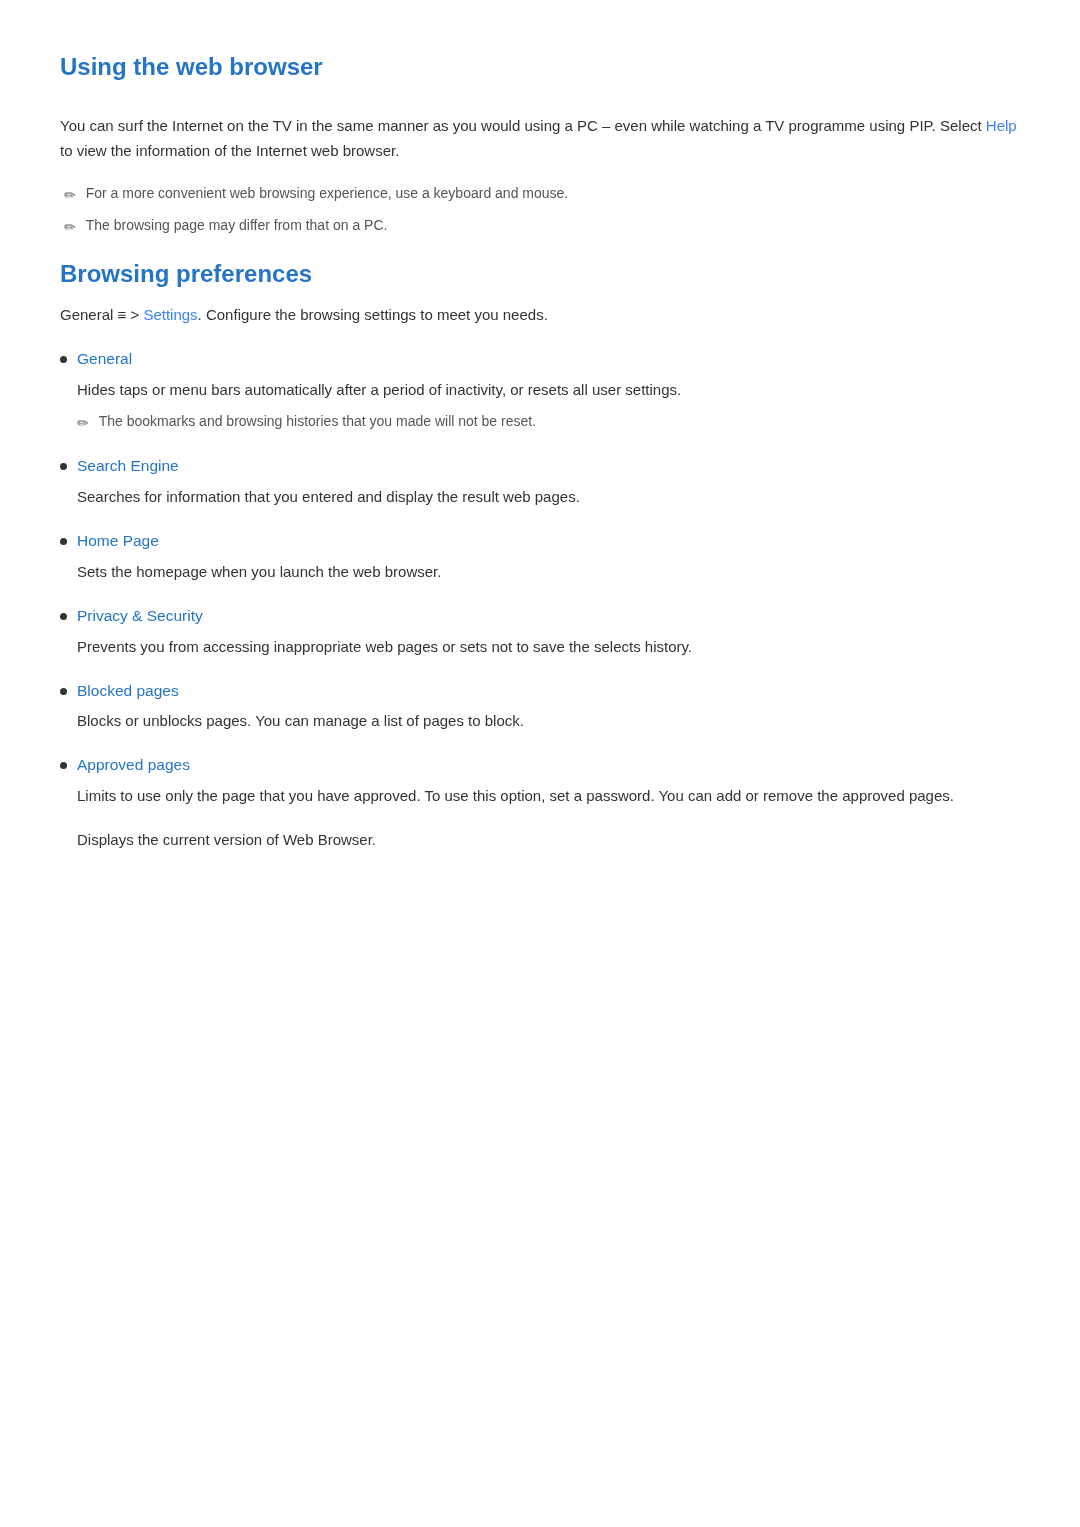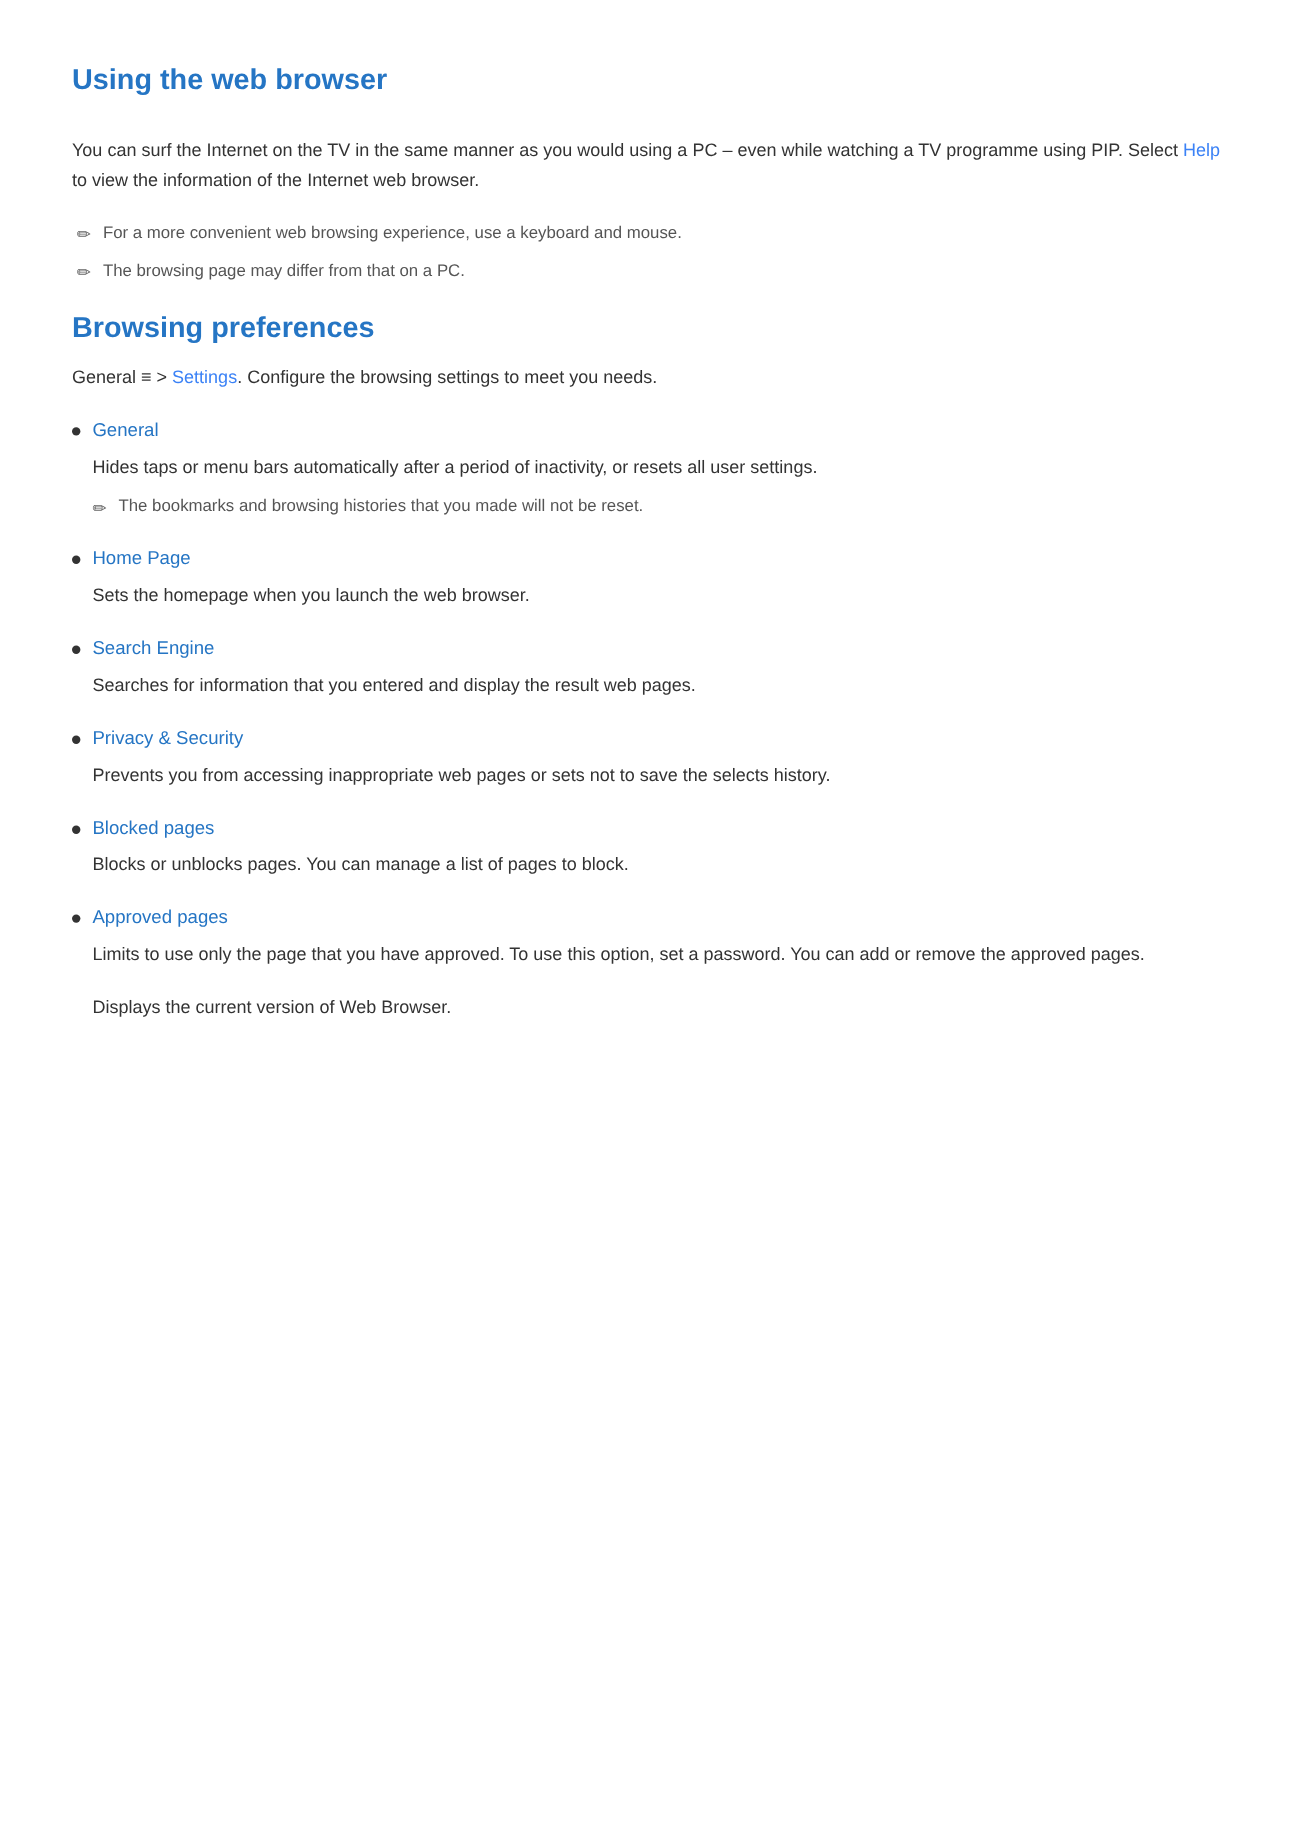--- a/index.html
+++ b/index.html
@@ -160,31 +160,31 @@
       <p class="menu-item-desc">Hides taps or menu bars automatically after a period of inactivity, or resets all user settings.</p>
       <div class="sub-note">
         <span class="pencil-icon">✏</span>
         <span class="sub-note-text">The bookmarks and browsing histories that you made will not be reset.</span>
       </div>
     </li>
 
     <li class="menu-item">
       <div class="menu-item-header">
         <span class="bullet"></span>
+        <span class="menu-item-title">Search Engine</span>
+      </div>
+      <p class="menu-item-desc">Searches for information that you entered and display the result web pages.</p>
+    </li>
+
+    <li class="menu-item">
+      <div class="menu-item-header">
+        <span class="bullet"></span>
         <span class="menu-item-title">Home Page</span>
       </div>
       <p class="menu-item-desc">Sets the homepage when you launch the web browser.</p>
-    </li>
-
-    <li class="menu-item">
-      <div class="menu-item-header">
-        <span class="bullet"></span>
-        <span class="menu-item-title">Search Engine</span>
-      </div>
-      <p class="menu-item-desc">Searches for information that you entered and display the result web pages.</p>
     </li>
 
     <li class="menu-item">
       <div class="menu-item-header">
         <span class="bullet"></span>
         <span class="menu-item-title">Privacy &amp; Security</span>
       </div>
       <p class="menu-item-desc">Prevents you from accessing inappropriate web pages or sets not to save the selects history.</p>
     </li>
 

